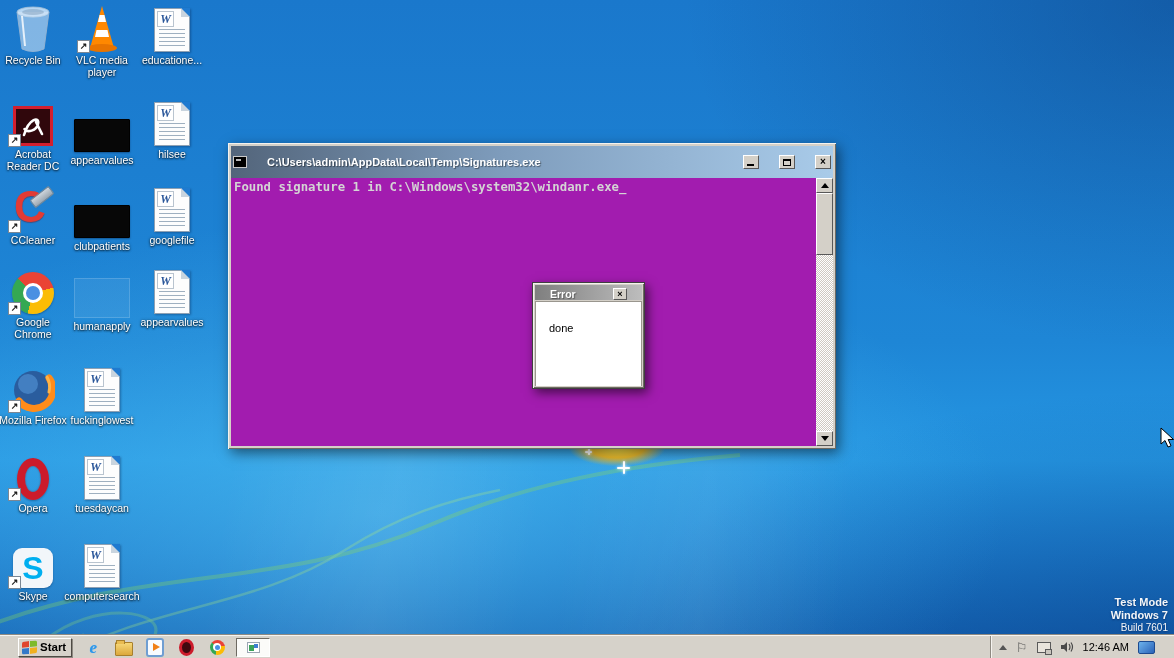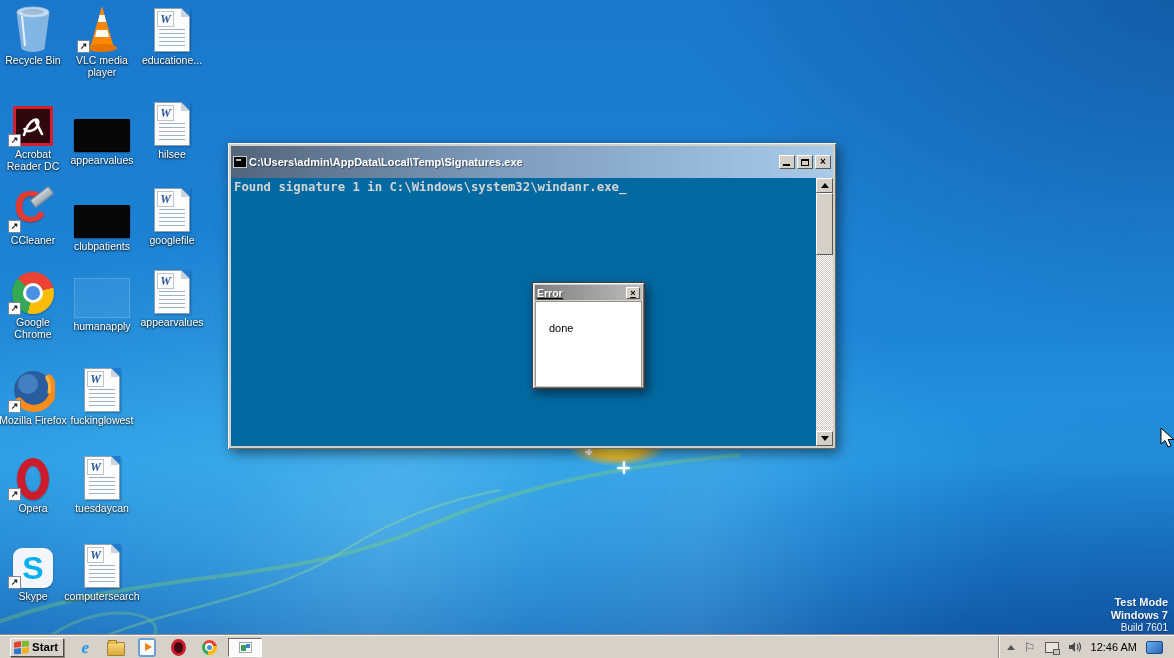--- a/index.html
+++ b/index.html
@@ -87,66 +87,66 @@
   
   .watermark{position:absolute;right:6px;bottom:24px;text-align:right;color:#f4f6f8;
     text-shadow:0 1px 2px rgba(0,30,80,.6);}
   .watermark .l1,.watermark .l2{font-weight:bold;font-size:11px;line-height:13px;}
   .watermark .l3{font-size:10px;line-height:12px;}
 
   
   .cwin{position:absolute;left:228px;top:143px;width:608px;height:306px;background:#d4d0c8;padding:3px;
     box-shadow:inset 1px 1px 0 #f4f2ee, inset -1px -1px 0 #6e6a62, 3px 4px 12px rgba(0,0,0,.5);
     display:flex;flex-direction:column;z-index:20;}
-  .ctitle{height:18px;display:flex;align-items:center;gap:2px;padding:16px 2px;
+  .ctitle{height:18px;display:flex;align-items:center;gap:20px;padding:16px 2px;
     background:linear-gradient(to right,#53657b 0%,#7e9cbc 45%,#a9cbe9 100%);}
   .ctitle .cico{width:14px;height:12px;background:#000;border:1px solid #c8c8c8;position:relative;flex:none;}
   .ctitle .cico::before{content:"";position:absolute;left:2px;top:2px;width:5px;height:2px;background:#bbb;}
   .ctitle .ttext{flex:1;color:#fff;font-weight:bold;font-size:11px;line-height:18px;
     white-space:nowrap;overflow:hidden;text-shadow:1px 1px 1px rgba(0,0,0,.45);}
   .wbtn{width:16px;height:14px;background:#d4d0c8;border:1px solid;border-color:#fff #585858 #585858 #fff;
     flex:none;position:relative;display:flex;align-items:center;justify-content:center;padding:0;
     font:bold 10px/10px "Liberation Sans",sans-serif;color:#000;cursor:default;}
   .wbtn .minbar{position:absolute;left:3px;bottom:2px;width:7px;height:2px;background:#000;}
   .wbtn .maxbox{width:8px;height:7px;border:1px solid #000;border-top-width:2px;}
   .cbody{flex:1;display:flex;min-height:0;}
-  .cscreen{flex:1;background:#0369a1;padding:2px 3px;overflow:hidden;}
+  .cscreen{flex:1;background:#a21caf;padding:2px 3px;overflow:hidden;}
   .cscreen .cline{color:#d4d4d4;font:bold 12.3px/15px "DejaVu Sans Mono",monospace;white-space:pre;}
   .sbar{width:17px;flex:none;display:flex;flex-direction:column;
     background:#fff;
     background-image:linear-gradient(45deg,#cfcac2 25%,transparent 25%,transparent 75%,#cfcac2 75%),
                      linear-gradient(45deg,#cfcac2 25%,transparent 25%,transparent 75%,#cfcac2 75%);
     background-size:2px 2px;background-position:0 0,1px 1px;}
   .sbtn{height:15px;background:#d4d0c8;border:1px solid;border-color:#fff #585858 #585858 #fff;
     display:flex;align-items:center;justify-content:center;flex:none;padding:0;cursor:default;}
   .tri-up{width:0;height:0;border-left:4px solid transparent;border-right:4px solid transparent;border-bottom:5px solid #000;}
   .tri-dn{width:0;height:0;border-left:4px solid transparent;border-right:4px solid transparent;border-top:5px solid #000;}
   .sthumb{height:62px;background:#d4d0c8;border:1px solid;border-color:#fff #585858 #585858 #fff;flex:none;}
   .sfill{flex:1;}
 
   
   .edlg{position:absolute;left:532px;top:282px;width:113px;height:107px;background:#d4d0c8;padding:2px;
     border:1px solid #404040;
     box-shadow:inset 1px 1px 0 #f4f2ee, inset -1px -1px 0 #6e6a62, 3px 4px 10px rgba(0,0,0,.55);
     display:flex;flex-direction:column;z-index:30;}
-  .etitle{height:15px;display:flex;align-items:center;padding:0 2px;
-    background:linear-gradient(to right,#7f7f7f,#bdbdbd);text-decoration:underline;}
+  .etitle{height:15px;display:flex;align-items:flex-end;padding:0 15px;
+    background:linear-gradient(to right,#7f7f7f,#bdbdbd);}
   .etitle .ttext{flex:1;color:#fff;font-weight:bold;font-size:10.5px;text-shadow:1px 1px 1px rgba(0,0,0,.4);}
   .etitle .wbtn{width:14px;height:12px;font-size:9px;}
   .ebody{flex:1;background:#fff;border:1px solid #9a968e;border-bottom:none;margin-top:1px;
     font-size:11px;color:#000;padding:20px 0 0 13px;}
   .efoot{height:32px;display:flex;align-items:center;justify-content:center;}
   .okbtn{width:72px;height:20px;background:#d4d0c8;border:1px solid #000;
     box-shadow:inset 1px 1px 0 #fff, inset -1px -1px 0 #7a766e;
     font:11px "Liberation Sans",sans-serif;color:#000;cursor:default;}
 
   
   .taskbar{position:absolute;left:0;bottom:0;width:1174px;height:23px;background:#d6d2ca;
     border-top:1px solid #f6f4f0;box-shadow:0 -1px 0 #8e8a82;
-    display:flex;align-items:center;padding:0 10px;gap:4px;z-index:50;}
+    display:flex;align-items:center;padding:0 18px;gap:4px;z-index:50;}
   .start{height:19px;display:flex;align-items:center;gap:3px;padding:0 5px 0 3px;background:#d6d2ca;
     border:1px solid;border-color:#fff #4e4a44 #4e4a44 #fff;box-shadow:1px 1px 0 #8e8a82;
     font:bold 11.5px "Liberation Sans",sans-serif;color:#000;cursor:default;}
   .flag{width:15px;height:13px;display:grid;grid-template-columns:1fr 1fr;grid-template-rows:1fr 1fr;gap:1px;
     transform:skewY(-5deg);border-radius:2px;overflow:hidden;}
   .flag i{display:block;}
   .flag .f1{background:#e0452c;}.flag .f2{background:#7eba2c;}
   .flag .f3{background:#3478c8;}.flag .f4{background:#f0b01f;}
   .ql{display:flex;align-items:center;gap:13px;margin-left:8px;}
   .qlb{width:18px;height:18px;display:flex;align-items:center;justify-content:center;background:transparent;

